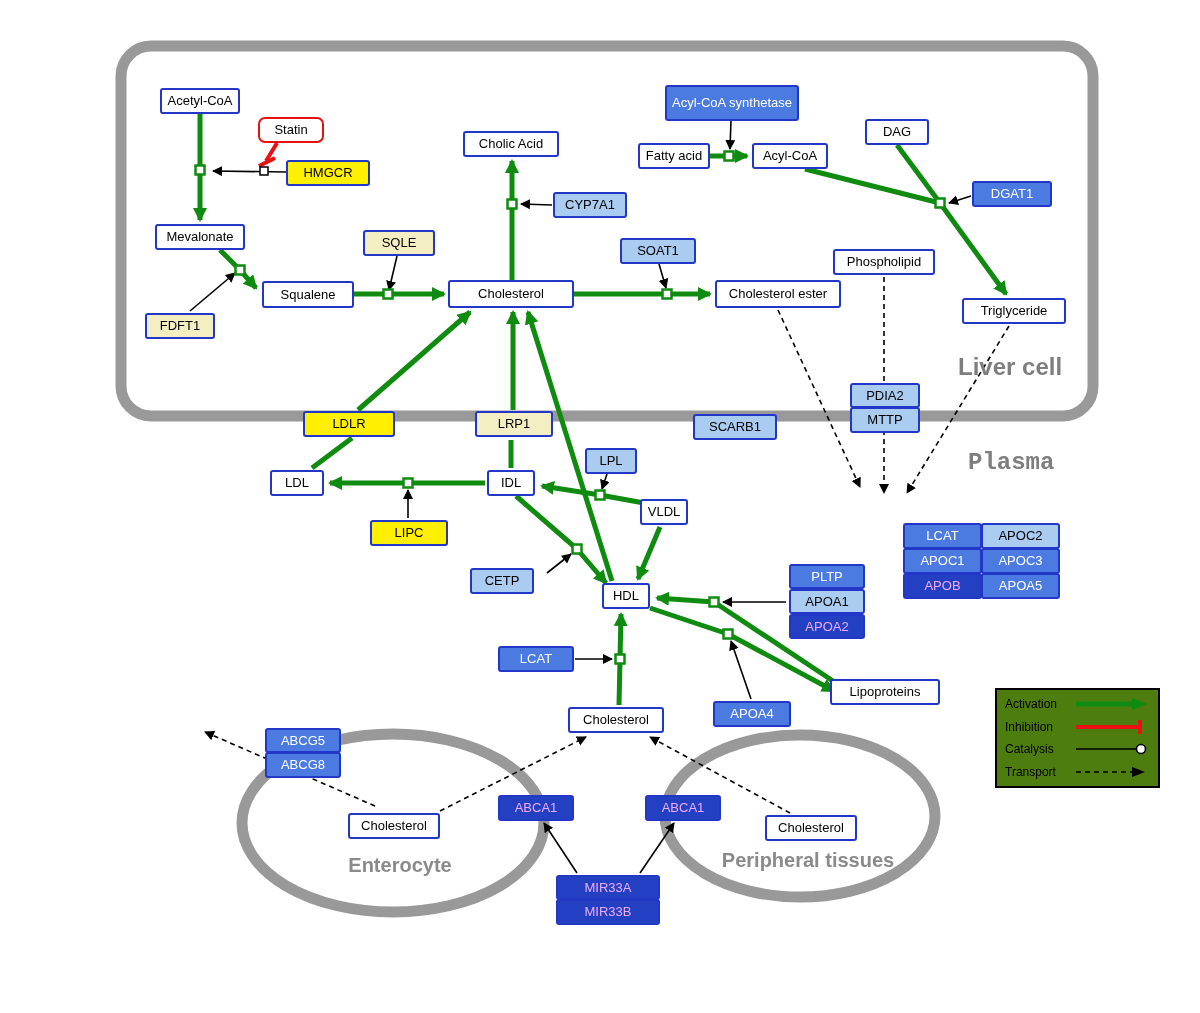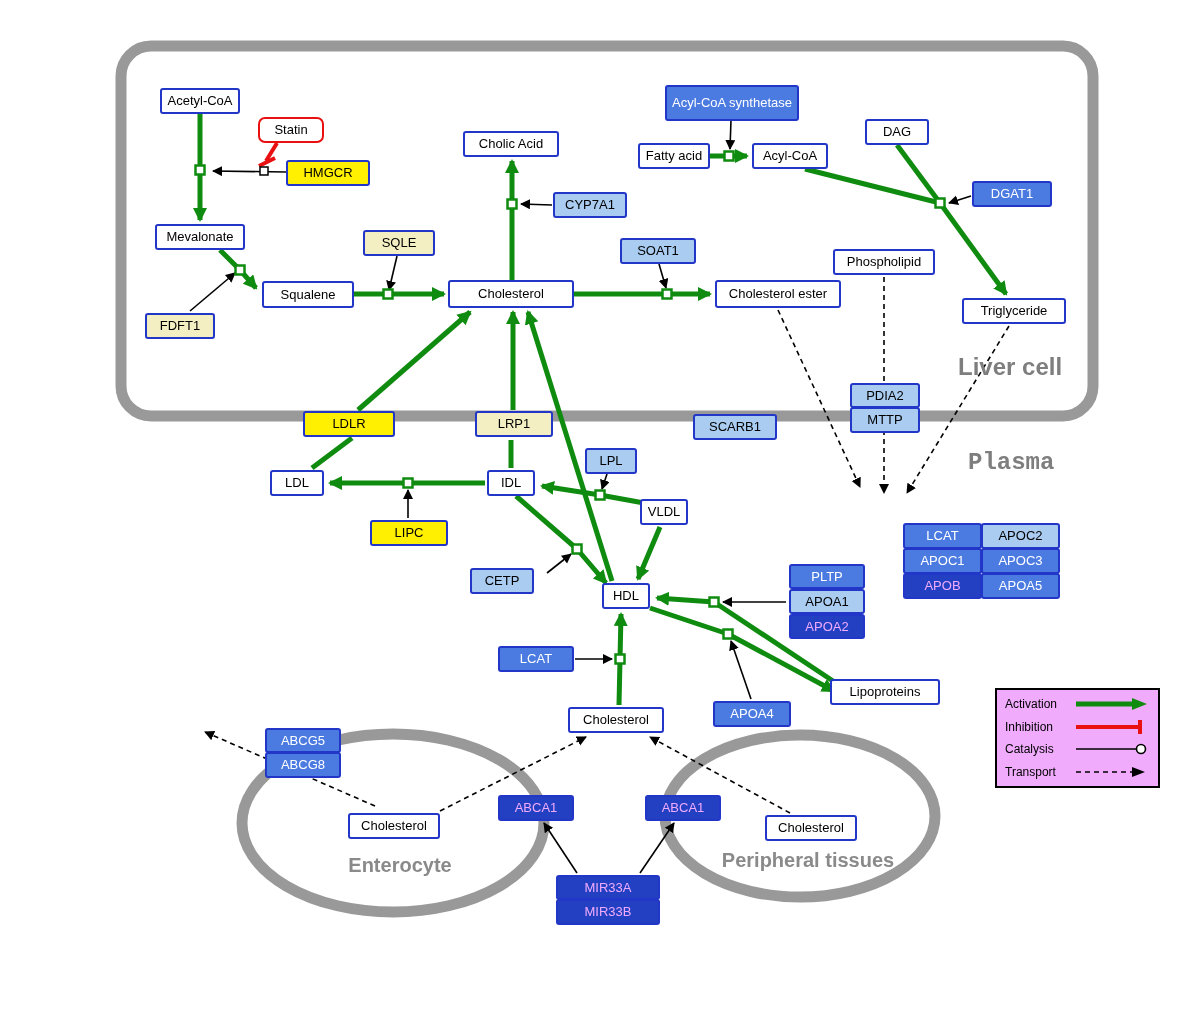--- a/index.html
+++ b/index.html
@@ -12,21 +12,21 @@
   .c-statin{border-color:#e81010;border-radius:7px;}
   .c-yellow{background:#ffef00;}
   .c-pale{background:#f3efc3;}
   .c-lblue{background:#a9ccf0;}
   .c-blue{background:#4b7be0;color:#fff;}
   .c-dblue{background:#2340c2;color:#f0abfc;}
   .region-label{position:absolute;color:#7e7e7e;font-weight:bold;z-index:4;}
   .rl-big{font-size:24px;}
   .rl-mid{font-size:20px;color:#8a8a8a;}
   .legend{position:absolute;left:995px;top:688px;width:165px;height:100px;box-sizing:border-box;
-          border:2px solid #000;background:#f0abfc;z-index:6;display:flex;flex-direction:column;
+          border:2px solid #000;background:#4d7c0f;z-index:6;display:flex;flex-direction:column;
           justify-content:space-around;padding:3px 8px;}
   .lrow{display:flex;align-items:center;justify-content:space-between;height:20px;}
   .lrow span{font-size:12px;color:#000;}
 </style>
 </head>
 <body>
 
 <div id="stage">
 
   <svg id="edges" width="1200" height="1013" viewBox="0 0 1200 1013">

